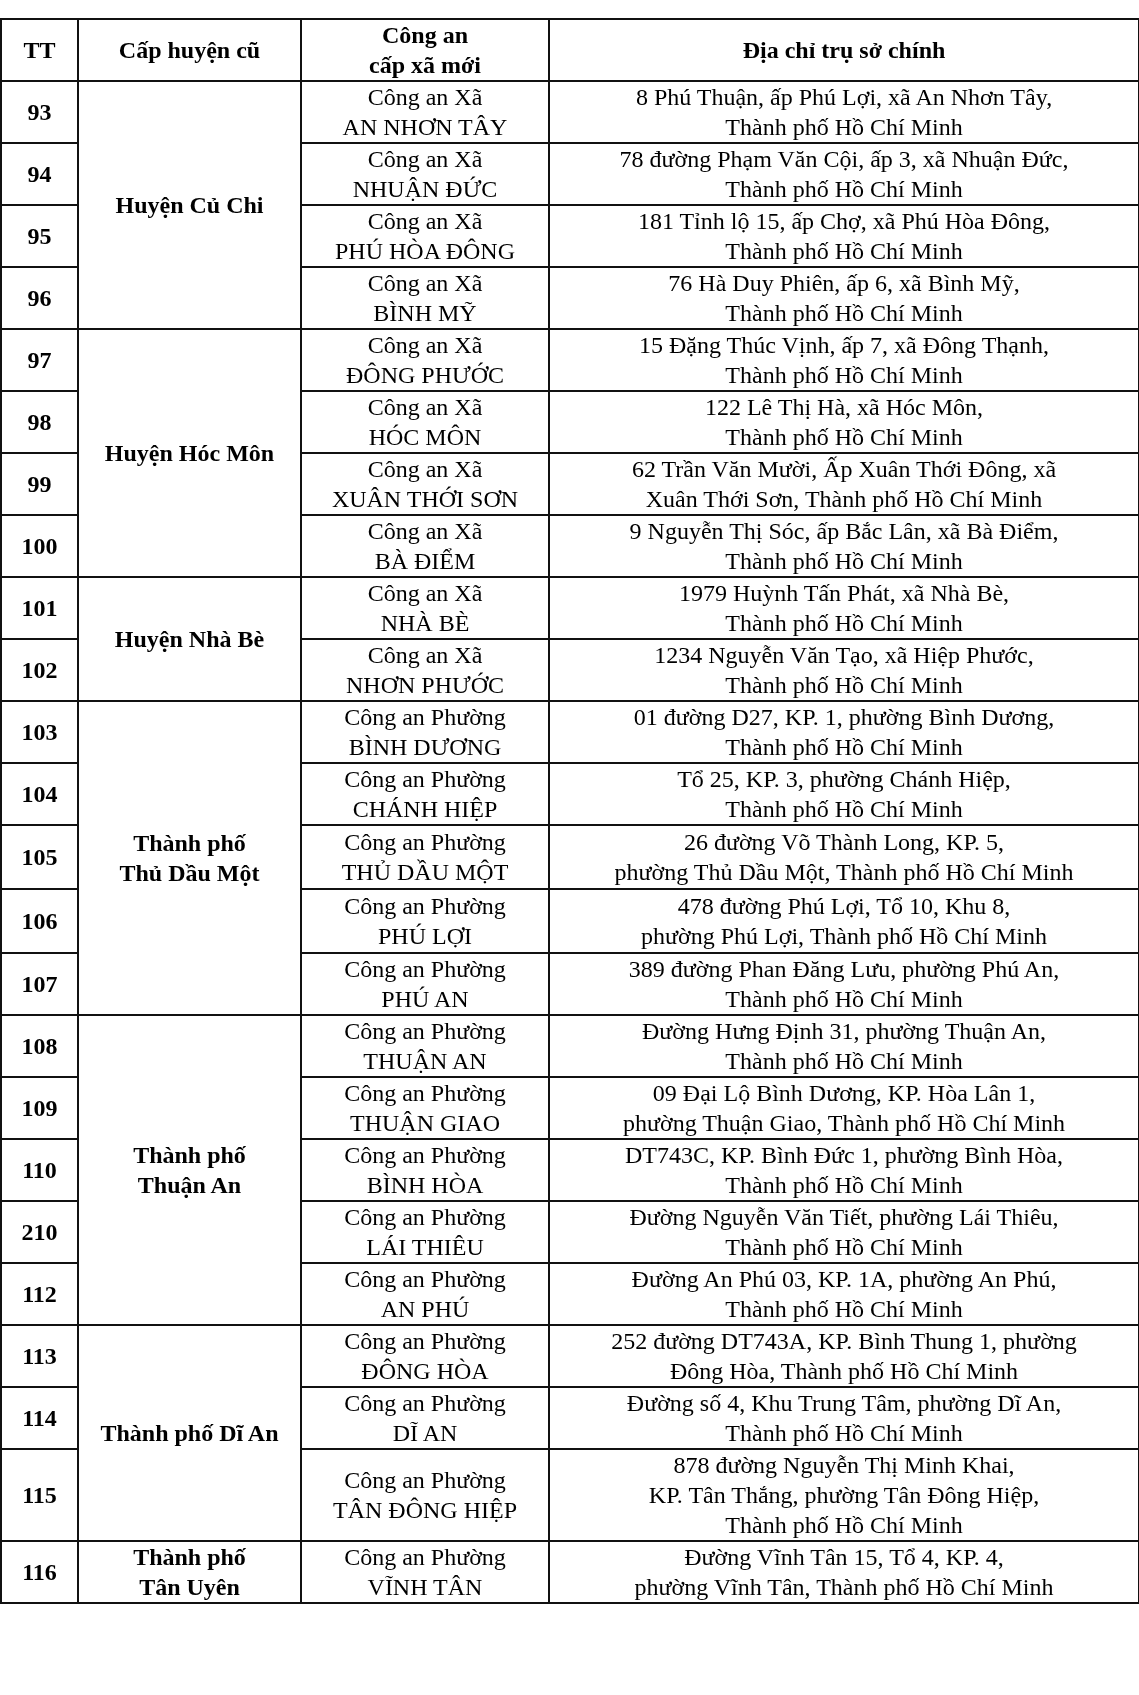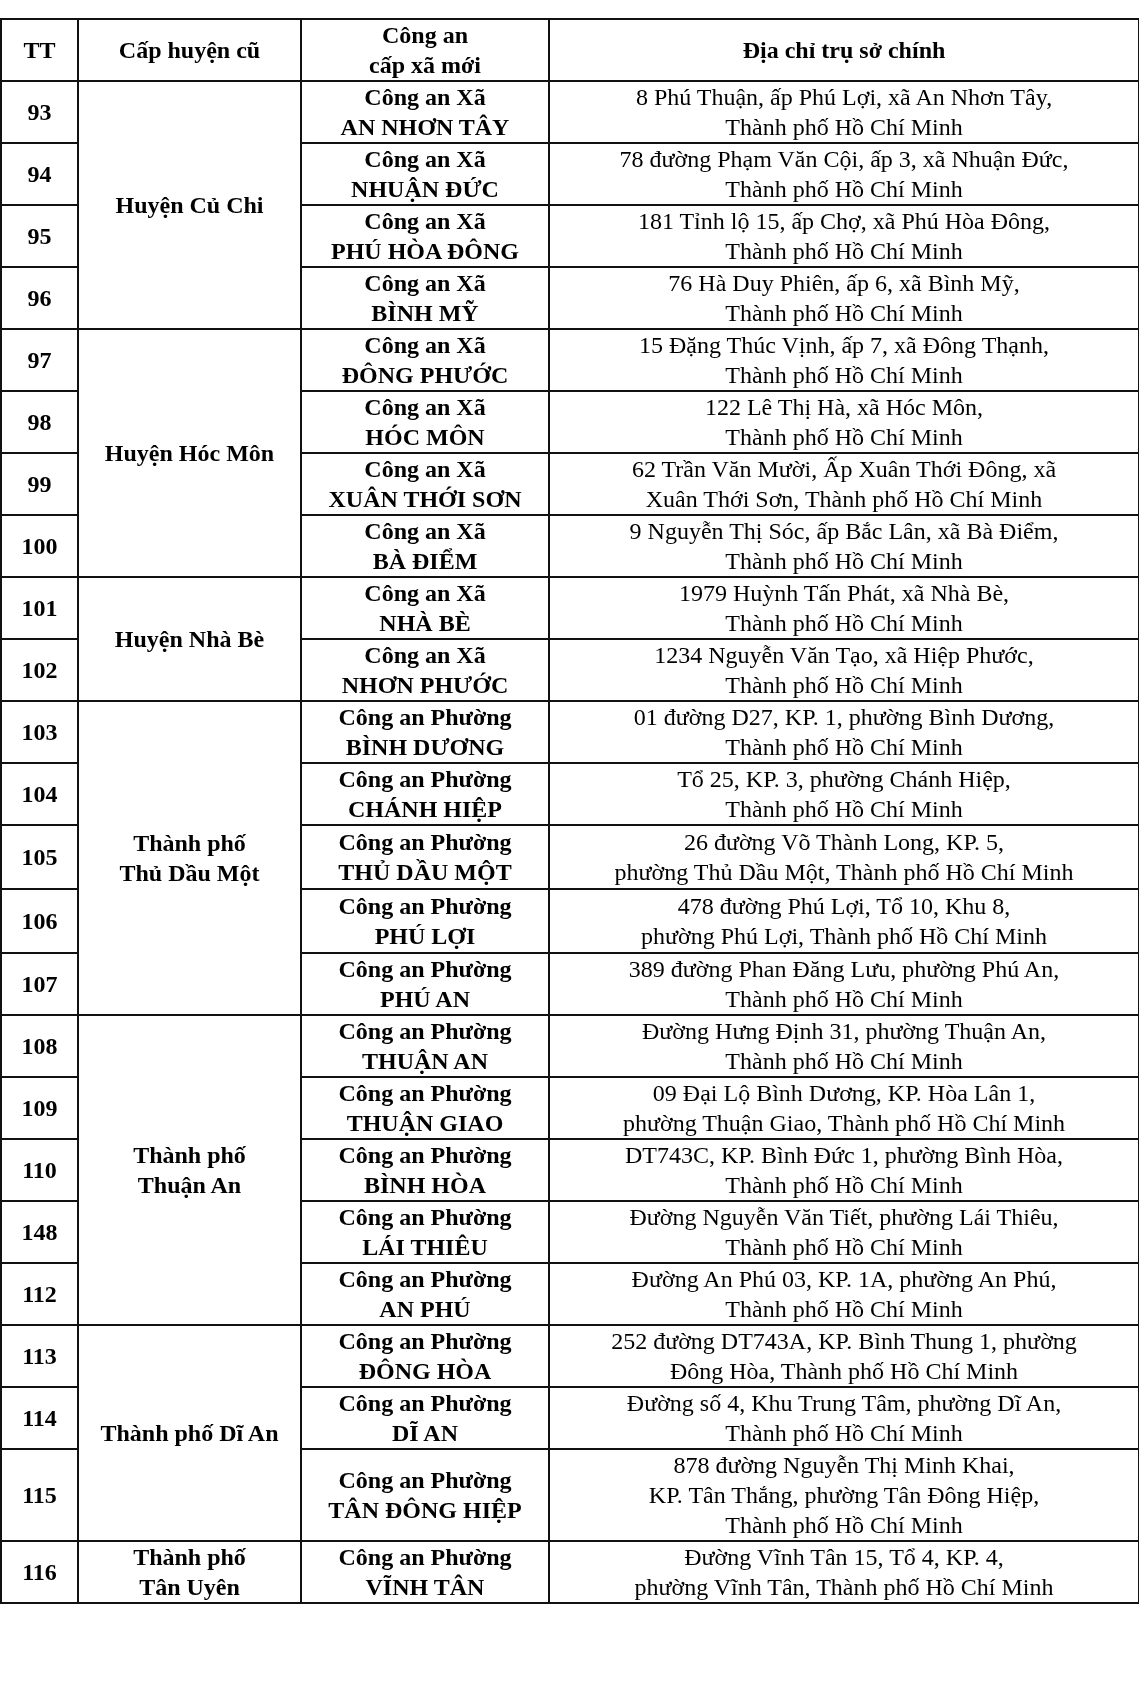--- a/index.html
+++ b/index.html
@@ -34,21 +34,21 @@
     table.list th {
       font-weight: bold;
       height: 60px;
     }
     col.c-tt { width: 77px; }
     col.c-district { width: 223px; }
     col.c-commune { width: 248px; }
     col.c-address { width: 590px; }
     td.tt { font-weight: bold; }
     td.district { font-weight: bold; }
-    td.commune { font-weight: bold; margin-left: 8px; }
+    td.commune { font-weight: normal; margin-left: 8px; }
     td.address { font-weight: normal; padding: 0 4px; }
     tr.row td { height: 58px; }
     tr.row.tall td { height: 62px; }
     tr.row.xtall td { height: 88px; }
     .line { display: block; white-space: nowrap; }
   </style>
 </head>
 <body>
 
 <table class="list">
@@ -279,21 +279,21 @@
         <td class="commune">
           <span class="line">Công an Phường</span>
           <span class="line">BÌNH HÒA</span>
         </td>
         <td class="address">
           <span class="line">DT743C, KP. Bình Đức 1, phường Bình Hòa,</span>
           <span class="line">Thành phố Hồ Chí Minh</span>
         </td>
       </tr>
       <tr class="row">
-        <td class="tt">148</td>
+        <td class="tt">210</td>
         <td class="commune">
           <span class="line">Công an Phường</span>
           <span class="line">LÁI THIÊU</span>
         </td>
         <td class="address">
           <span class="line">Đường Nguyễn Văn Tiết, phường Lái Thiêu,</span>
           <span class="line">Thành phố Hồ Chí Minh</span>
         </td>
       </tr>
       <tr class="row">

